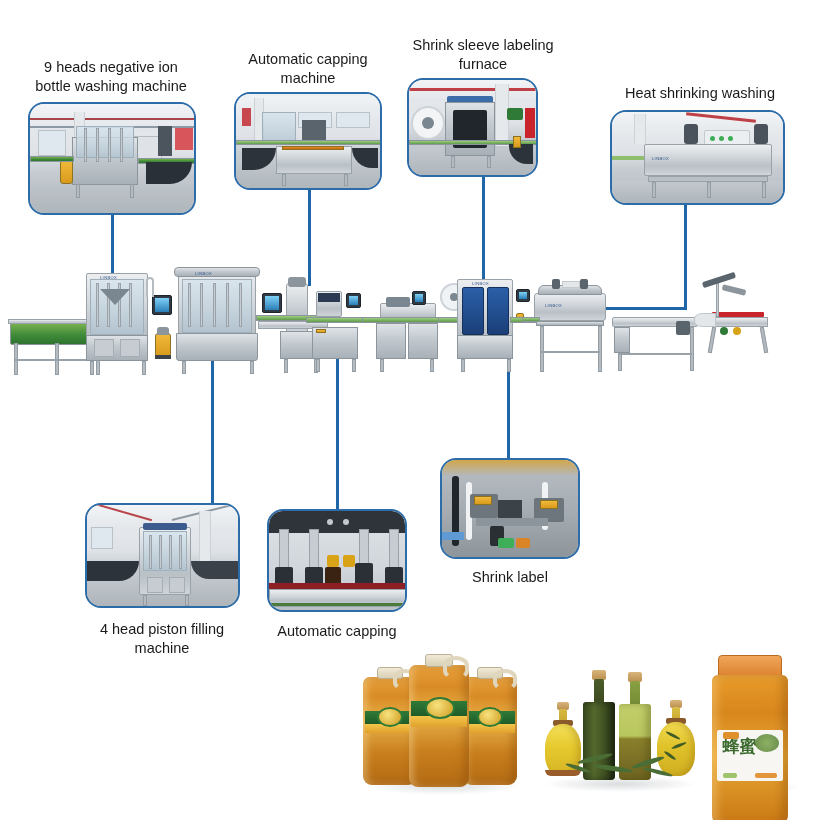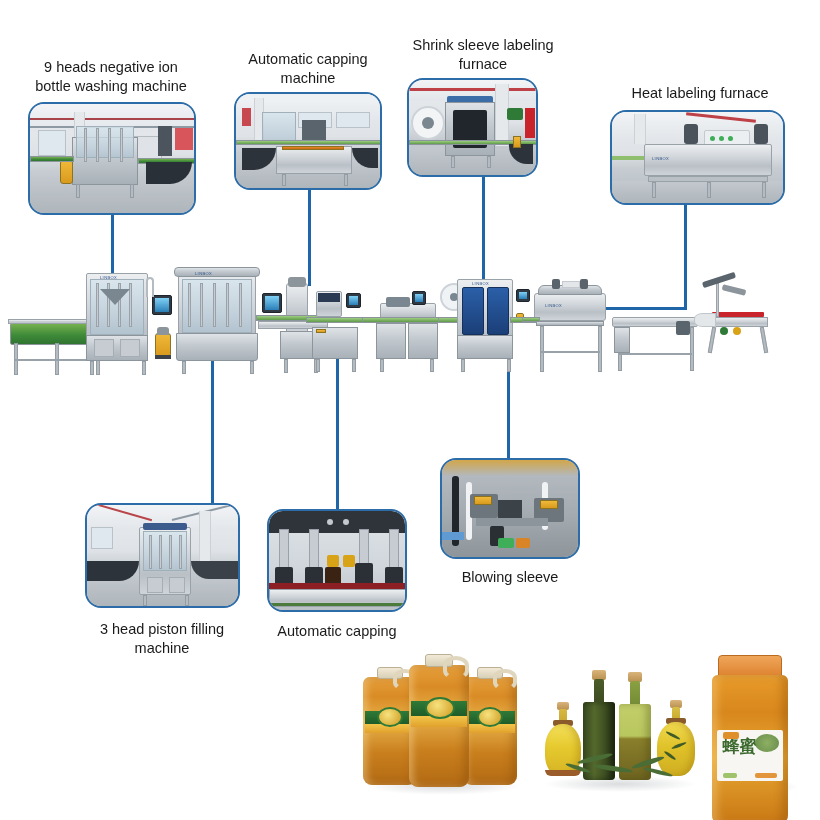--- a/index.html
+++ b/index.html
@@ -195,21 +195,21 @@
       <div class="blk" style="left:116px;top:28px;width:10px;height:30px;background:#c9242c;"></div>
       <div class="belt" style="position:absolute;left:0;top:60px;width:131px;height:5px;background:linear-gradient(180deg,#9ccf7f,#5f9a4a);"></div>
       <div class="blk" style="left:100px;top:64px;width:24px;height:20px;background:#2d333a;border-radius:0 0 0 18px;"></div>
       <div class="panel" style="position:absolute;left:104px;top:56px;width:8px;height:12px;"></div>
       <div class="leg" style="left:42px;top:76px;height:12px;"></div>
       <div class="leg" style="left:78px;top:76px;height:12px;"></div>
     </div>
   </div>
 
   <div class="callout" style="left:600px;top:84px;width:200px;">
-    <div class="cap" style="top:0;">Heat labeling furnace</div>
+    <div class="cap" style="top:0;">Heat shrinking washing</div>
   </div>
   <div class="photo" style="left:610px;top:110px;width:175px;height:95px;">
     <div class="inner">
       <div class="room"></div>
       <div class="ceil" style="height:30%;"></div>
         <div class="floor" style="height:24%;"></div>
       <div class="pipe" style="left:74px;top:4px;width:70px;background:#bd4147;height:3px;transform:rotate(6deg);"></div>
       <div class="col" style="left:22px;top:2px;width:10px;height:30px;"></div>
       <div class="blk" style="left:92px;top:18px;width:46px;height:16px;background:#eceff2;border:1px solid #c3c9ce;border-radius:2px;box-sizing:border-box;"></div>
       <div class="blk" style="left:98px;top:24px;width:5px;height:5px;background:#3fae58;border-radius:50%;"></div>
@@ -404,21 +404,21 @@
       <div class="rod" style="left:92px;top:30px;width:3px;height:34px;"></div>
       <div class="blk" style="position:absolute;left:60px;top:72px;width:16px;height:16px;background:#c6ccd2;border:1px solid #a6aeb5;box-sizing:border-box;"></div>
       <div class="blk" style="position:absolute;left:82px;top:72px;width:16px;height:16px;background:#c6ccd2;border:1px solid #a6aeb5;box-sizing:border-box;"></div>
       <div class="blk" style="position:absolute;left:0;top:56px;width:52px;height:20px;background:#2d333a;border-radius:0 0 30px 0;"></div>
       <div class="blk" style="position:absolute;left:104px;top:56px;width:51px;height:18px;background:#3a4149;border-radius:0 0 0 24px;"></div>
       <div class="leg" style="left:56px;top:90px;height:11px;"></div>
       <div class="leg" style="left:98px;top:90px;height:11px;"></div>
     </div>
   </div>
   <div class="callout" style="left:72px;top:620px;width:180px;">
-    <div class="cap" style="top:0;">3 head piston filling
+    <div class="cap" style="top:0;">4 head piston filling
 machine</div>
   </div>
 
   <div class="photo" style="left:267px;top:509px;width:140px;height:103px;">
     <div class="inner">
       <div class="room" style="background:linear-gradient(180deg,#dfe4e8,#cfd5da 60%,#b9c0c6);"></div>
       <div class="blk" style="position:absolute;left:0;top:0;width:140px;height:22px;background:#2e343a;"></div>
       <div class="blk" style="position:absolute;left:58px;top:8px;width:6px;height:6px;background:#c3c9ce;border-radius:50%;"></div>
       <div class="blk" style="position:absolute;left:74px;top:8px;width:6px;height:6px;background:#c3c9ce;border-radius:50%;"></div>
       <div class="rod" style="left:10px;top:18px;width:10px;height:60px;"></div>
@@ -454,21 +454,21 @@
       <div class="panel" style="position:absolute;left:98px;top:40px;width:18px;height:9px;"></div>
       <div class="blk" style="position:absolute;left:56px;top:40px;width:24px;height:26px;background:#3b4248;"></div>
       <div class="blk" style="position:absolute;left:34px;top:58px;width:72px;height:8px;background:#8d959c;"></div>
       <div class="blk" style="position:absolute;left:48px;top:66px;width:14px;height:20px;background:#2a2f34;border-radius:2px;"></div>
       <div class="blk" style="position:absolute;left:56px;top:78px;width:16px;height:10px;background:#3fae58;border-radius:2px;"></div>
       <div class="blk" style="position:absolute;left:74px;top:78px;width:14px;height:10px;background:#d88427;border-radius:2px;"></div>
       <div class="blk" style="position:absolute;left:0;top:72px;width:22px;height:8px;background:#5f9ad2;"></div>
     </div>
   </div>
   <div class="callout" style="left:425px;top:568px;width:170px;">
-    <div class="cap" style="top:0;">Blowing sleeve</div>
+    <div class="cap" style="top:0;">Shrink label</div>
   </div>
 
   <div class="prod" style="left:355px;top:655px;width:175px;height:145px;">
     <div class="sh" style="left:10px;top:122px;width:156px;height:18px;"></div>
 
     <div class="jug" style="left:8px;top:22px;width:54px;height:108px;">
       <div class="jugbody"></div>
       <div class="jugcap" style="left:14px;top:-10px;width:26px;height:12px;"></div>
       <div class="handle" style="left:30px;top:-8px;width:24px;height:22px;"></div>
       <div class="jugband" style="top:34px;height:13px;"></div>

